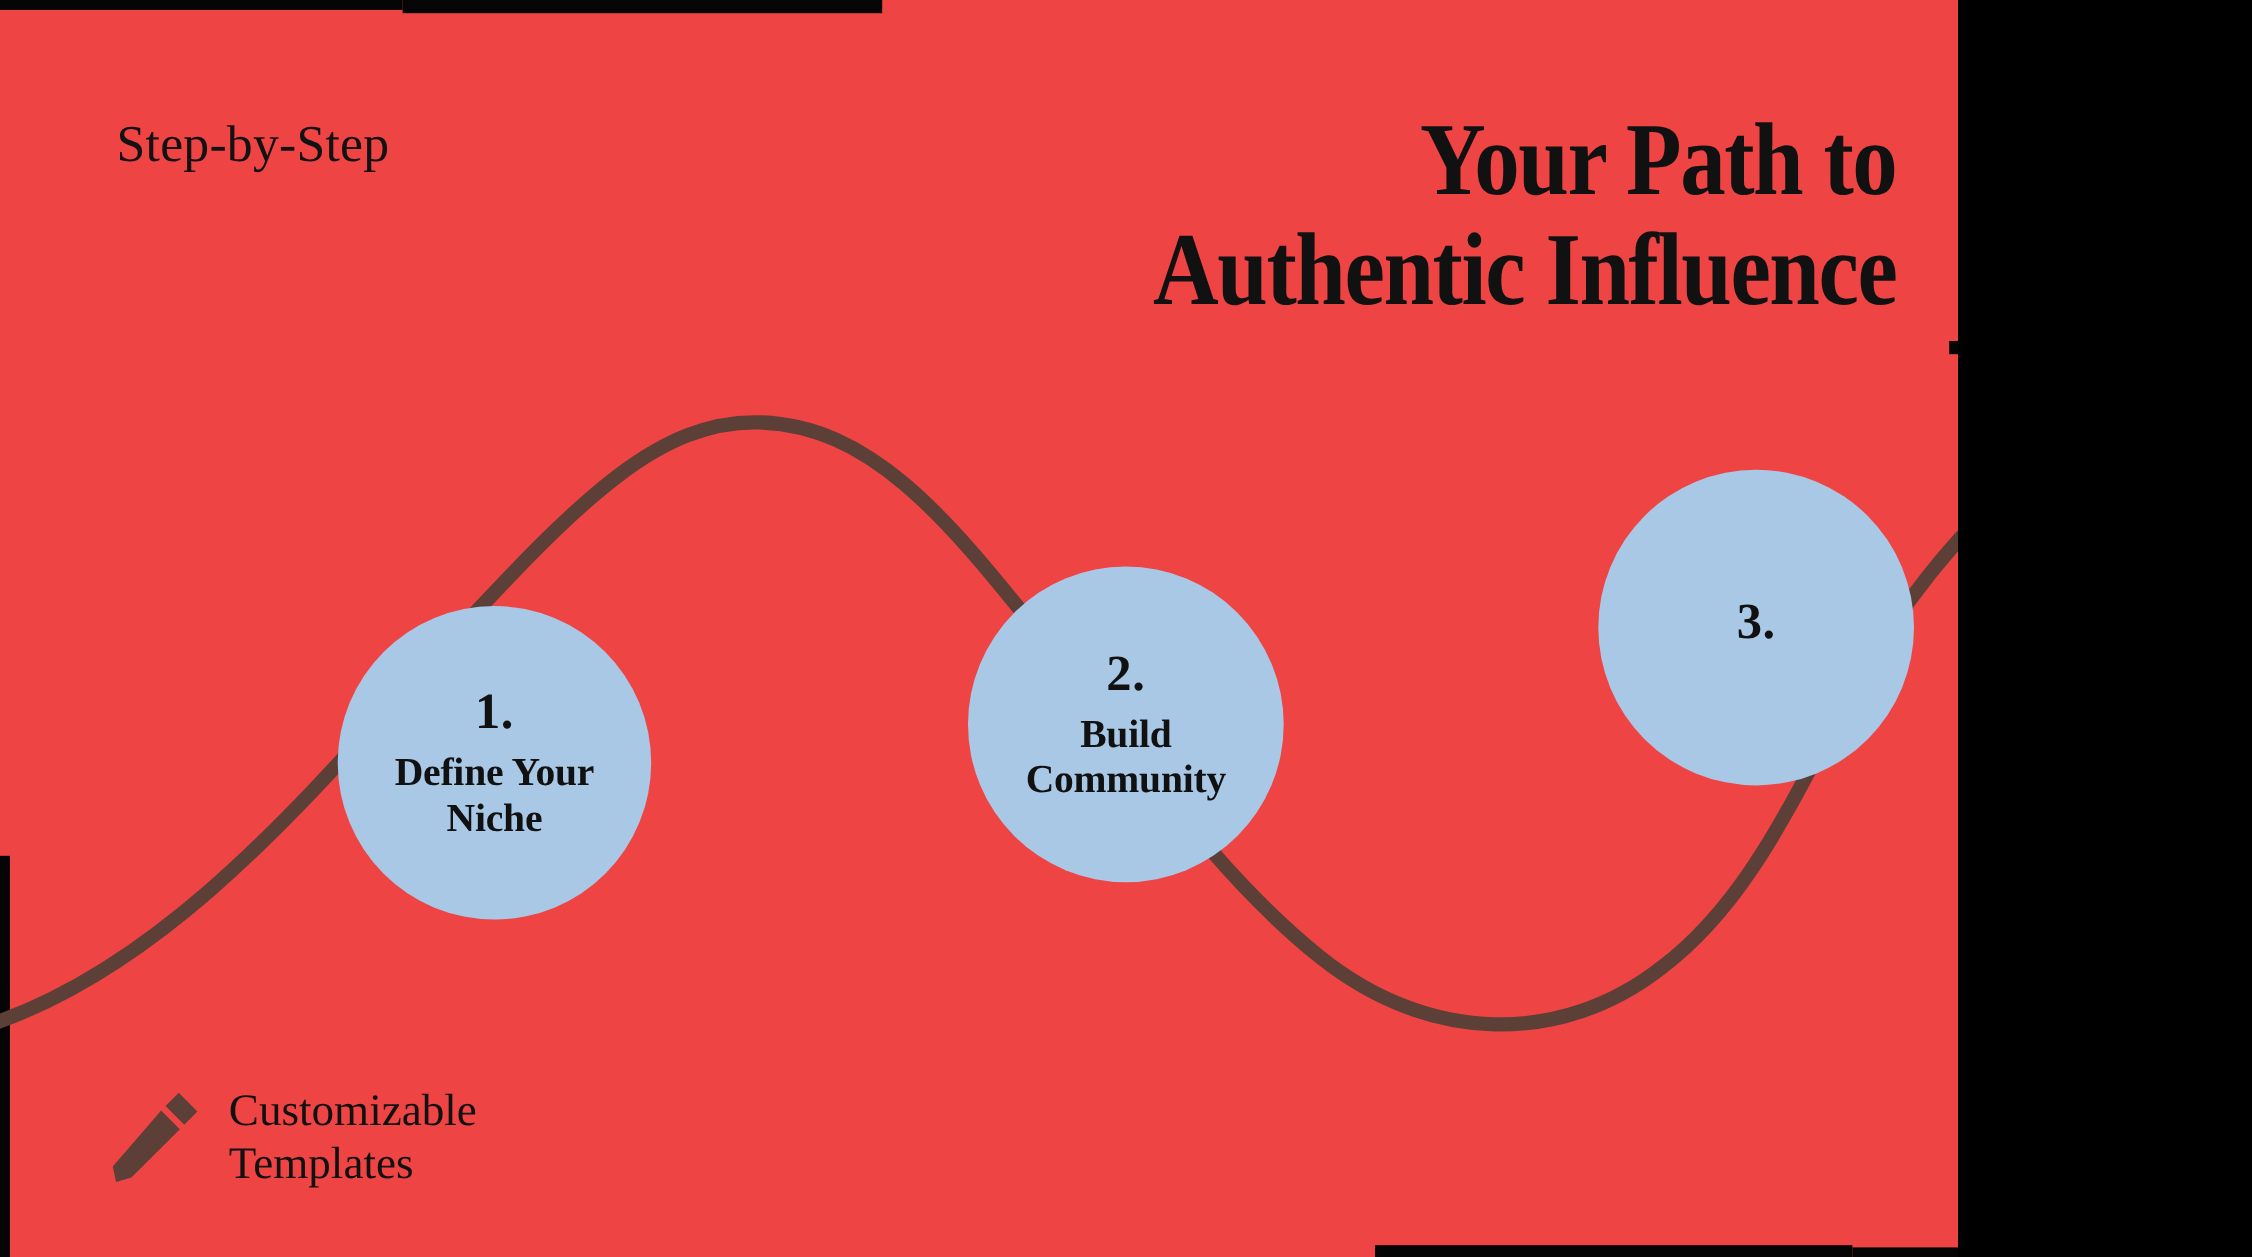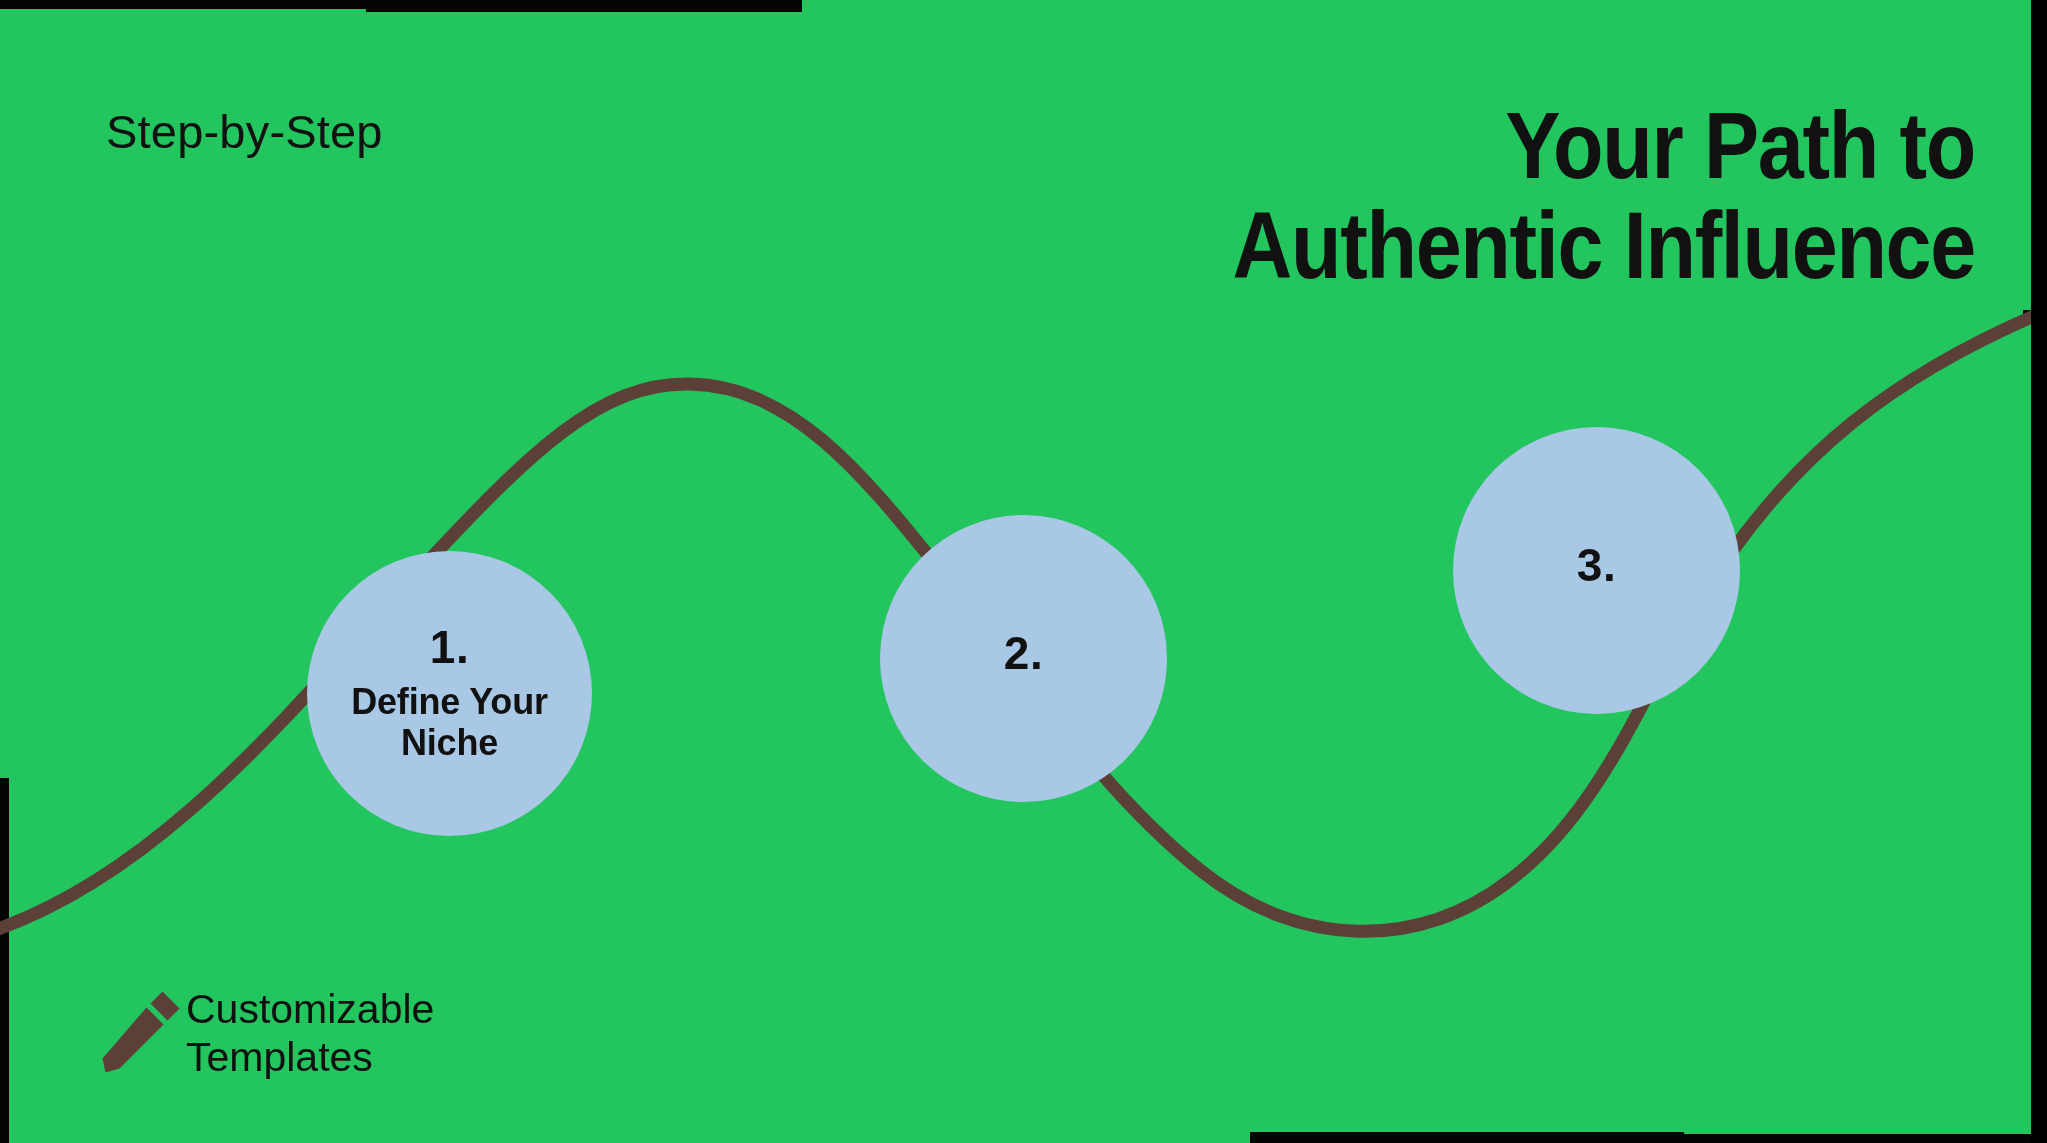--- a/index.html
+++ b/index.html
@@ -2,25 +2,25 @@
 <html><head>
 <meta charset="utf-8">
 <style>
   html, body {
     margin: 0;
     padding: 0;
     background: #000;
   }
   #slide {
     position: relative;
-    width: 2031px;
+    width: 1780px;
     height: 1143px;
-    background: #22c55e;
+    background: #ef4444;
     overflow: hidden;
-    font-family: Liberation Sans, sans-serif;
+    font-family: Liberation Serif, serif;
   }
 
   
   .edge-bar {
     position: absolute;
     background: #050505;
   }
   .edge-top-left   { left: 0;    top: 0;    width: 366px;  height: 9px; }
   .edge-top-mid    { left: 366px;top: 0;    width: 436px;  height: 12px; }
   .edge-bottom-a   { left: 1250px; bottom: 0; width: 434px; height: 11px; }
@@ -96,21 +96,22 @@
   }
 
   #node-1 { left: 307px;  top: 551px; width: 285px; height: 285px; }
   #node-2 { left: 880px;  top: 515px; width: 287px; height: 287px; }
   #node-3 { left: 1453px; top: 427px; width: 287px; height: 287px; }
 
   
   .feature {
     position: absolute;
     display: flex;
-    align-items: flex-start;
+    align-items: center;
+    gap: 22px;
   }
   #feature-left  { left: 100px;  top: 985px; }
   #feature-right { left: 1646px; top: 980px; }
 
   .feature-icon {
     flex: 0 0 auto;
     display: block;
   }
   .feature-text {
     font-size: 41px;
@@ -151,20 +152,22 @@
   </div>
 
   <div class="node" id="node-1">
     <span class="node-num">1.</span>
     <span class="node-label">Define Your
 Niche</span>
   </div>
 
   <div class="node" id="node-2">
     <span class="node-num">2.</span>
+    <span class="node-label">Build
+Community</span>
   </div>
 
   <div class="node" id="node-3">
     <span class="node-num">3.</span>
   </div>
 
   <div class="feature" id="feature-left">
     <svg class="feature-icon" width="86" height="92" viewBox="0 0 86 92">
       <g fill="#5C4038">
         <path d="M62.5 6.5 L79.5 23.5 L67.5 35.5 L50.5 18.5 Z"></path>

